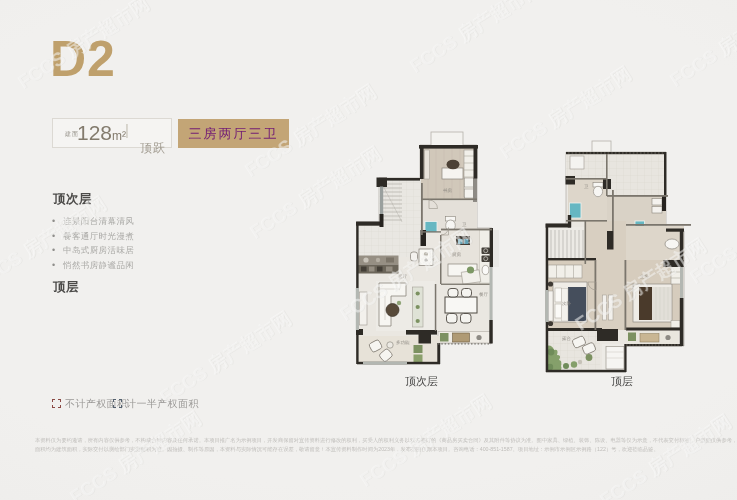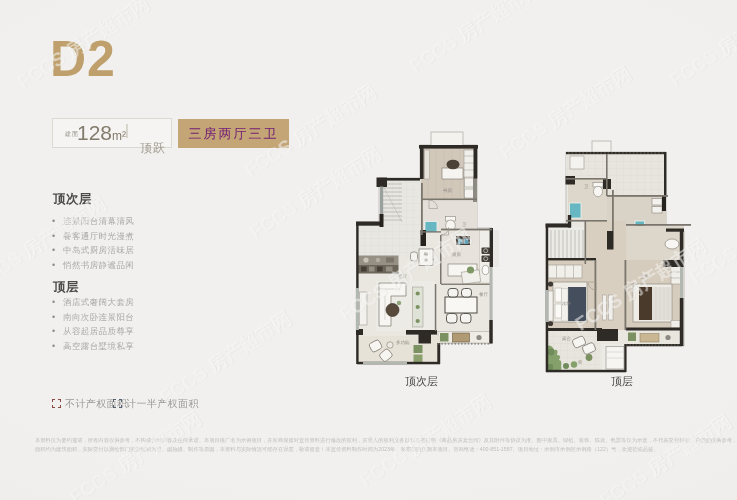--- a/index.html
+++ b/index.html
@@ -54,26 +54,20 @@
 
 <div class="feat" style="top:214px">
   <div><span class="b">•</span>连景阳台清幕清风</div>
   <div><span class="b">•</span>餐客通厅时光漫煮</div>
   <div><span class="b">•</span>中岛式厨房活味居</div>
   <div><span class="b">•</span>悄然书房静谧品闲</div>
 </div>
 
 <div class="sech" style="left:53px;top:279px">顶层</div>
 
-<div class="feat" style="top:295px">
-  <div><span class="b">•</span>酒店式奢阔大套房</div>
-  <div><span class="b">•</span>南向次卧连景阳台</div>
-  <div><span class="b">•</span>从容起居品质尊享</div>
-  <div><span class="b">•</span>高空露台墅境私享</div>
-</div>
 
 <div class="legend" style="left:52px"><span class="lic" style="border:1px dashed #8a4a44"></span>不计产权面积</div>
 
 <div class="legend" style="left:113px"><span class="lic" style="border:1px dashed #54616f"></span>计一半产权面积</div>
 
 <div class="disc" style="top:436.5px">本资料仅为要约邀请，所有内容仅供参考，不构成合同内容及任何承诺。本项目推广名为示例项目，开发商保留对宣传资料进行修改的权利，买受人的权利义务以双方签订的《商品房买卖合同》及其附件等协议为准。图中家具、绿植、装饰、陈设、电器等仅为示意，不代表交付标准，户型图仅供参考，</div>
 
 <div class="disc" style="top:446px">面积均为建筑面积，实际交付以测绘部门实测面积为准。因拍摄、制作等原因，本资料与实际情况可能存在误差，敬请留意！本宣传资料制作时间为2023年，发布范围仅限本项目。咨询电话：400-851-1587。项目地址：示例市示例区示例路（122）号，欢迎莅临品鉴。</div>
 
 <div class="plabel" style="left:405px;top:374px">顶次层</div>

